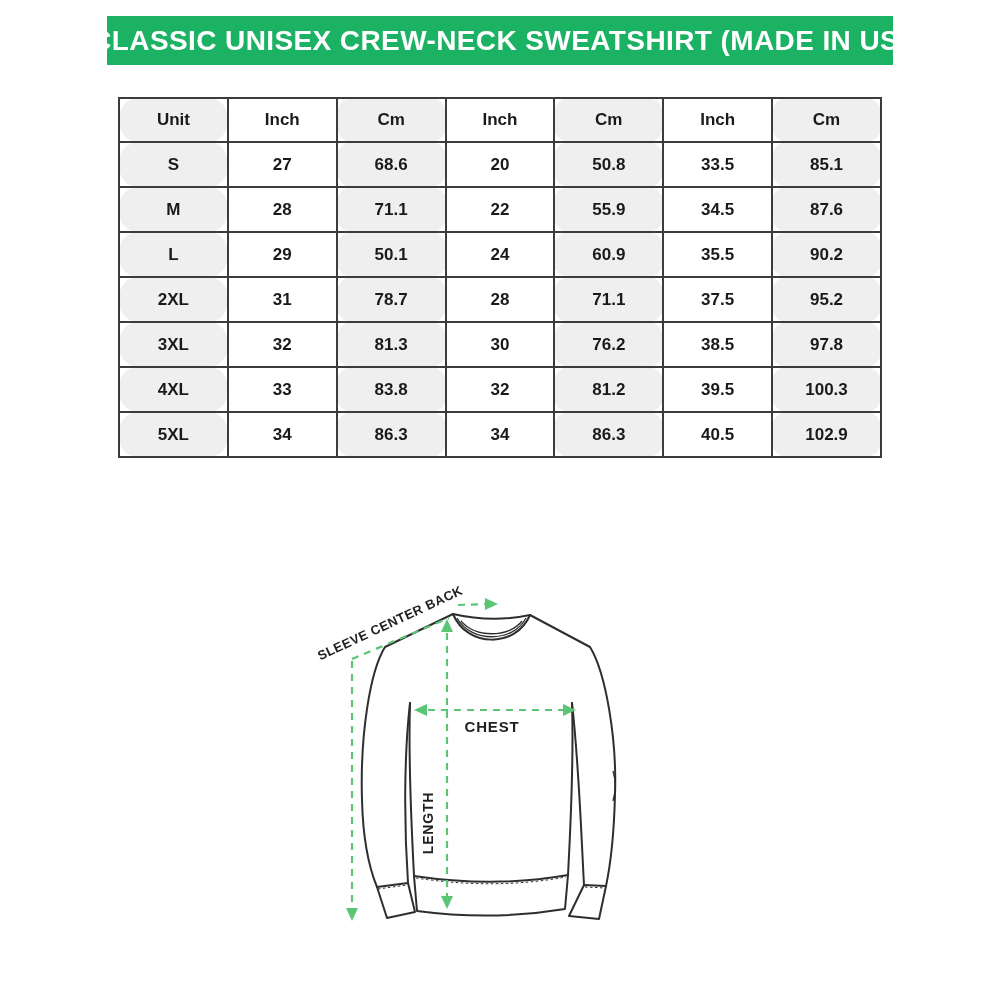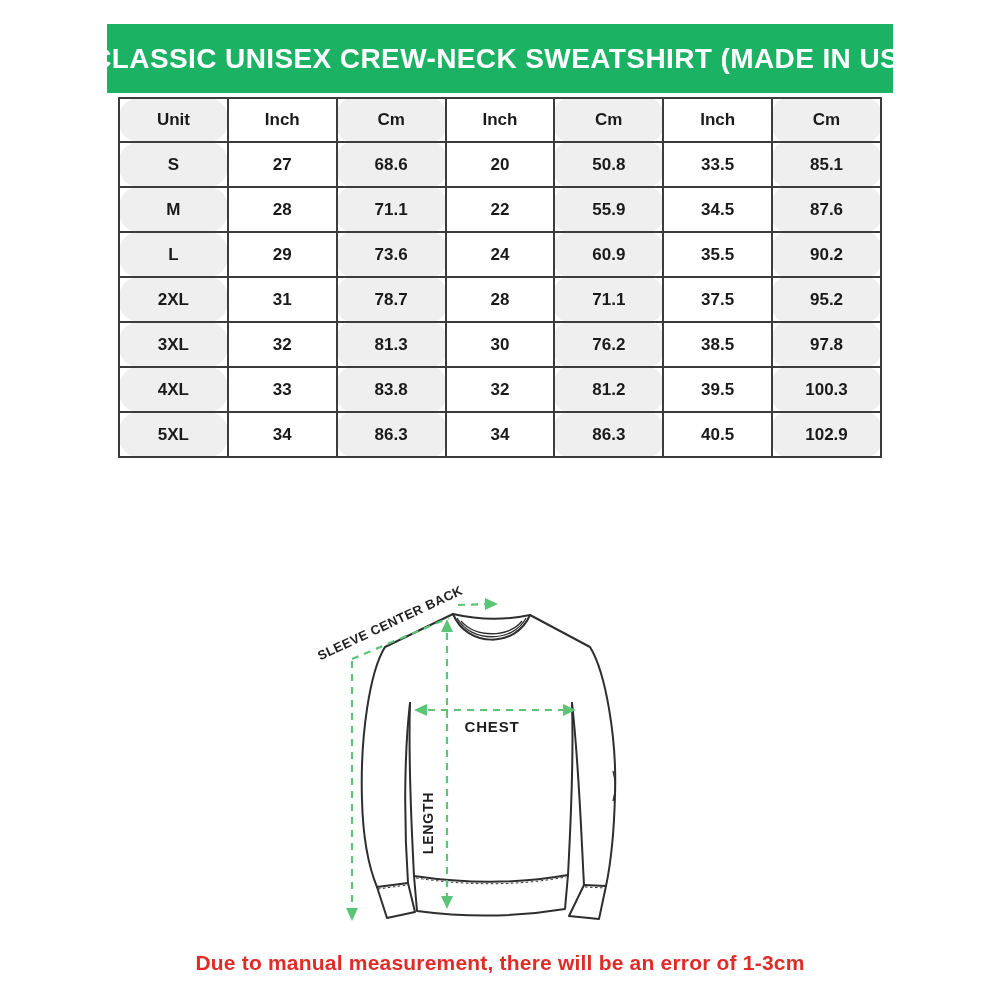--- a/index.html
+++ b/index.html
@@ -9,21 +9,21 @@
     --border:#3C3C3C;
     --cell-gray:#EFEFEF;
     --ink:#1A1A1A;
   }
   *{margin:0;padding:0;box-sizing:border-box;}
   html,body{width:1000px;height:1000px;background:#ffffff;
     font-family:"Liberation Sans","DejaVu Sans",sans-serif;color:var(--ink);}
   .page{position:relative;width:1000px;height:1000px;background:#fff;overflow:hidden;}
 
   .banner{
-    position:absolute;left:107px;top:24px;width:786px;height:69px;
+    position:absolute;left:107px;top:16px;width:786px;height:49px;
     background:var(--banner-green);
     display:flex;align-items:center;justify-content:center;
   }
   .banner h1{
     color:#fff;font-size:28px;font-weight:bold;letter-spacing:.4px;white-space:nowrap;
   }
 
   table.size-chart{
     position:absolute;left:118px;top:97px;width:764px;
     border-collapse:collapse;table-layout:fixed;
@@ -92,21 +92,21 @@
           <td class="inch-col">28</td>
           <td class="cm-col">71.1</td>
           <td class="inch-col">22</td>
           <td class="cm-col">55.9</td>
           <td class="inch-col">34.5</td>
           <td class="cm-col">87.6</td>
         </tr>
         <tr class="data-row">
           <td class="size-col">L</td>
           <td class="inch-col">29</td>
-          <td class="cm-col">73.6</td>
+          <td class="cm-col">50.1</td>
           <td class="inch-col">24</td>
           <td class="cm-col">60.9</td>
           <td class="inch-col">35.5</td>
           <td class="cm-col">90.2</td>
         </tr>
         <tr class="data-row">
           <td class="size-col">2XL</td>
           <td class="inch-col">31</td>
           <td class="cm-col">78.7</td>
           <td class="inch-col">28</td>
@@ -196,15 +196,14 @@
         <path class="measure" d="M128,135 L264,135"></path>
         <polygon class="arrowhead" points="276,135 263,129 263,141"></polygon>
       </g>
 
       <text class="diag-label" font-size="13" letter-spacing="0.5" text-anchor="middle" transform="translate(92,52) rotate(-25)">SLEEVE CENTER BACK</text>
       <text class="diag-label" font-size="15" letter-spacing="0.8" text-anchor="middle" x="192" y="157">CHEST</text>
       <text class="diag-label" font-size="14" letter-spacing="0.8" text-anchor="middle" transform="translate(133,248) rotate(-90)">LENGTH</text>
     </svg>
   </div>
 
-  <div class="note">Due to manual measurement, there will be an error of 1-3cm</div>
 
 </div>
 
 </body></html>

